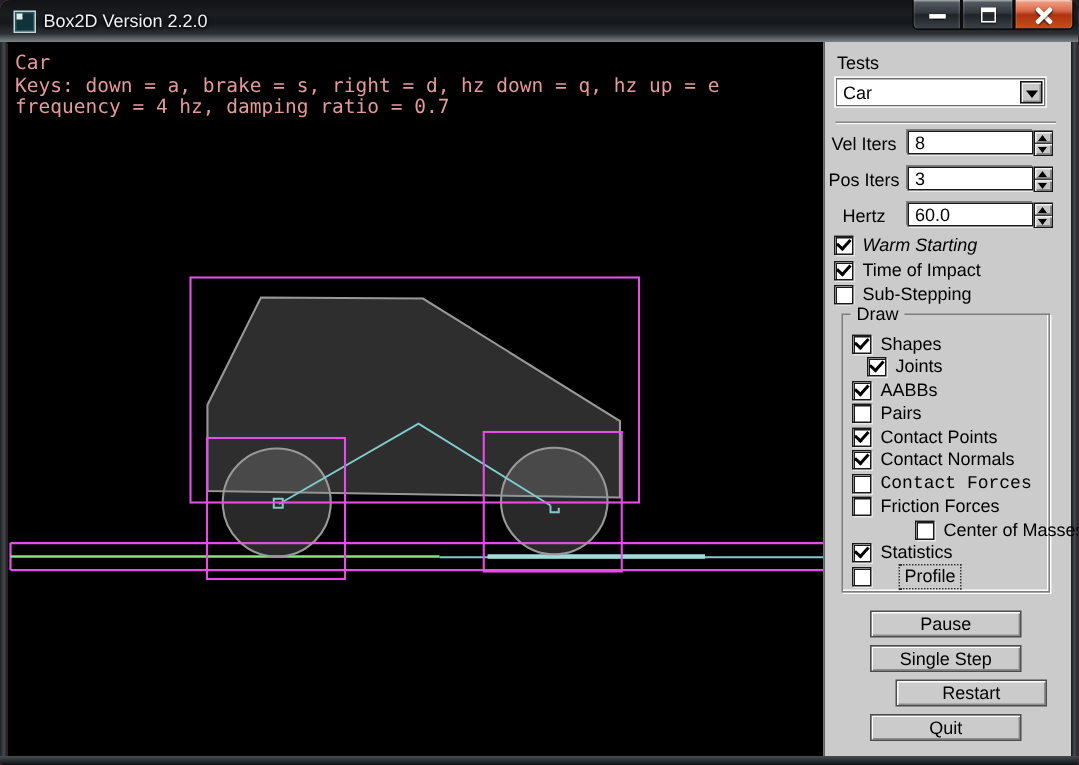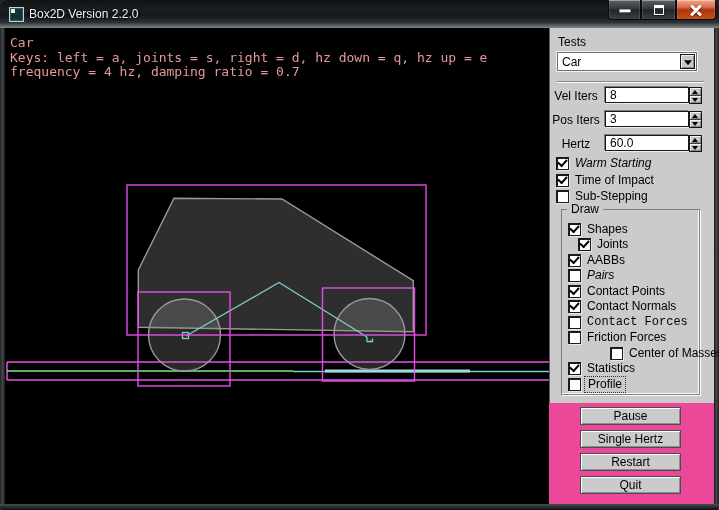--- a/index.html
+++ b/index.html
@@ -38,21 +38,21 @@
   #frame-right{position:absolute;left:714px;top:28px;width:5px;height:476px;
     background:linear-gradient(to left,#202326 0%,#43494e 55%,#15171a 100%);}
   #frame-bottom{position:absolute;left:0;top:504px;width:719px;height:6px;
     background:linear-gradient(#474d53 0%,#1a1d20 80%,#0c0d0f 100%);}
   
   #canvas{position:absolute;left:5px;top:28px;width:544px;height:476px;background:#000;}
   #info-text{position:absolute;left:5px;top:8px;color:#e69999;
     font-family:"DejaVu Sans Mono",monospace;font-size:13px;line-height:14.7px;white-space:pre;}
   #debug-svg{position:absolute;left:0;top:0;}
   
-  #panel{position:absolute;left:549px;top:28px;width:165px;height:375px;background:#cbcbcb;
+  #panel{position:absolute;left:549px;top:28px;width:165px;height:476px;background:#cbcbcb;
     border-left:1px solid #5f5f5f;box-sizing:border-box;font-size:12px;color:#000;}
   #tests-label{position:absolute;left:8px;top:7px;}
   #test-combo{position:absolute;left:6px;top:23px;width:140px;height:19px;background:#fff;
     border:1px solid #f2f2f2;box-shadow:inset 0 0 0 1px #6f6f6f;padding:0;}
   #combo-value{position:absolute;left:5px;top:3px;line-height:14px;}
   #combo-arrow-btn{position:absolute;right:2px;top:2px;bottom:2px;width:13px;background:#c9c9c9;
     border:1px solid #161616;box-shadow:inset 1px 1px 0 #f1f1f1,inset -1px -1px 0 #8a8a8a;}
   .tri-down-combo{position:absolute;left:50%;top:50%;transform:translate(-50%,-35%);width:0;height:0;
     border-left:4px solid transparent;border-right:4px solid transparent;border-top:5px solid #000;}
   #separator{position:absolute;left:7px;top:53px;width:147px;height:1px;background:#868686;
@@ -71,21 +71,21 @@
   .tri-up{position:absolute;left:2px;top:2px;width:0;height:0;
     border-left:3px solid transparent;border-right:3px solid transparent;border-bottom:4px solid #000;}
   .tri-down{position:absolute;left:2px;top:2px;width:0;height:0;
     border-left:3px solid transparent;border-right:3px solid transparent;border-top:4px solid #000;}
   .check-row{position:absolute;left:6px;height:13px;white-space:nowrap;}
   .checkbox{position:relative;display:inline-block;width:11px;height:11px;background:#fff;
     border:1px solid #1a1a1a;box-shadow:inset 1px 1px 0 #1a1a1a,1px 1px 0 #e8e8e8;vertical-align:top;}
   .checkbox.checked::after{content:"";position:absolute;left:1px;top:1px;width:7px;height:4px;
     border-left:2px solid #000;border-bottom:2px solid #000;transform:rotate(-48deg);}
   .cb-label{margin-left:6px;line-height:13px;vertical-align:top;display:inline-block;}
-  .cb-label.focused{outline:1px dotted #333;outline-offset:1px;padding:0 2px;margin-left:5px;}
+  .cb-label.focused{outline:1px dotted #333;outline-offset:1px;padding:0 2px;margin-left:20px;}
   #draw-group{position:absolute;left:11px;top:181px;width:137px;height:184px;
     border:1px solid #7e7e7e;box-shadow:1px 1px 0 #fdfdfd,inset -1px -1px 0 #fdfdfd;}
   #draw-legend{position:absolute;top:-7px;left:5px;background:#cbcbcb;padding:0 4px;line-height:13px;}
   .glui-btn{position:absolute;left:30px;width:99px;height:16px;background:#cbcbcb;
     border:1px solid #4c4c4c;box-shadow:inset 1px 1px 0 #fdfdfd,inset -1px -1px 0 #8d8d8d;
     text-align:center;line-height:16px;cursor:default;}
 </style>
 </head>
 <body>
 
@@ -123,21 +123,21 @@
       <circle stroke-width="1.4" cx="364.5" cy="306" r="35.5" stroke="#999999" fill="rgba(135,135,135,0.30)"></circle>
 
       <polyline fill="none" stroke-width="1.3" points="181,308 274,254.5 362,309" stroke="#80cccc"></polyline>
       <rect fill="none" stroke-width="1.3" x="177.5" y="304.5" width="6" height="6" stroke="#80cccc"></rect>
       <path fill="none" stroke-width="1.3" d="M362,309 v4.5 h5.5 v-3" stroke="#80cccc"></path>
 
       <rect fill="none" stroke-width="1.4" x="122" y="157" width="299" height="150" stroke="#e64de6"></rect>
       <rect fill="none" stroke-width="1.4" x="133" y="264" width="92" height="94" stroke="#e64de6"></rect>
       <rect fill="none" stroke-width="1.4" x="317.5" y="260" width="92" height="93" stroke="#e64de6"></rect>
     </svg>
-    <div id="info-text"><div>Car</div><div>Keys: left = a, joints = s, right = d, hz down = q, hz up = e</div><div>frequency = 4 hz, damping ratio = 0.7</div></div>
+    <div id="info-text"><div>Car</div><div>Keys: down = a, brake = s, right = d, hz down = q, hz up = e</div><div>frequency = 4 hz, damping ratio = 0.7</div></div>
   </div>
 
   <div id="panel">
     <div id="tests-label">Tests</div>
     <div id="test-combo">
       <span id="combo-value">Car</span>
       <span id="combo-arrow-btn">
         <i class="tri-down-combo"></i>
       </span>
     </div>
@@ -184,31 +184,31 @@
         <div class="check-row" style="top: 129px; font-style: italic;"><span class="checkbox checked"></span><span class="cb-label">Warm Starting</span></div>
         <div class="check-row" style="top: 145.5px;"><span class="checkbox checked"></span><span class="cb-label">Time of Impact</span></div>
         <div class="check-row" style="top: 162px;"><span class="checkbox"></span><span class="cb-label">Sub-Stepping</span></div>
       </div>
     <div id="draw-group">
       <div id="draw-legend">Draw</div>
       <div id="group-checks">
           <div class="check-row" style="top: 13px;"><span class="checkbox checked"></span><span class="cb-label">Shapes</span></div>
           <div class="check-row" style="top: 28.45px; padding-left: 10px;"><span class="checkbox checked"></span><span class="cb-label">Joints</span></div>
           <div class="check-row" style="top: 43.9px;"><span class="checkbox checked"></span><span class="cb-label">AABBs</span></div>
-          <div class="check-row" style="top: 59.35px; font-style: italic;"><span class="checkbox"></span><span class="cb-label">Pairs</span></div>
+          <div class="check-row" style="top: 59.35px;"><span class="checkbox"></span><span class="cb-label">Pairs</span></div>
           <div class="check-row" style="top: 74.8px;"><span class="checkbox checked"></span><span class="cb-label">Contact Points</span></div>
           <div class="check-row" style="top: 90.25px;"><span class="checkbox checked"></span><span class="cb-label">Contact Normals</span></div>
           <div class="check-row" style="top: 105.7px; font-family: Liberation Mono, monospace;"><span class="checkbox"></span><span class="cb-label">Contact Forces</span></div>
           <div class="check-row" style="top: 121.15px;"><span class="checkbox"></span><span class="cb-label">Friction Forces</span></div>
           <div class="check-row" style="top: 136.6px; padding-left: 42px;"><span class="checkbox"></span><span class="cb-label">Center of Masses</span></div>
           <div class="check-row" style="top: 152.05px;"><span class="checkbox checked"></span><span class="cb-label">Statistics</span></div>
           <div class="check-row" style="top: 167.5px;"><span class="checkbox"></span><span class="cb-label focused">Profile</span></div>
         </div>
     </div>
     <div id="panel-buttons">
         <div class="glui-btn" style="top: 379px;">Pause</div>
-        <div class="glui-btn" style="top: 402px;">Single Hertz</div>
-        <div class="glui-btn" style="top: 425px;">Restart</div>
+        <div class="glui-btn" style="top: 402px;">Single Step</div>
+        <div class="glui-btn" style="top: 425px; margin-left: 17px;">Restart</div>
         <div class="glui-btn" style="top: 448px;">Quit</div>
       </div>
   </div>
 
 </div>
 
 </body></html>

